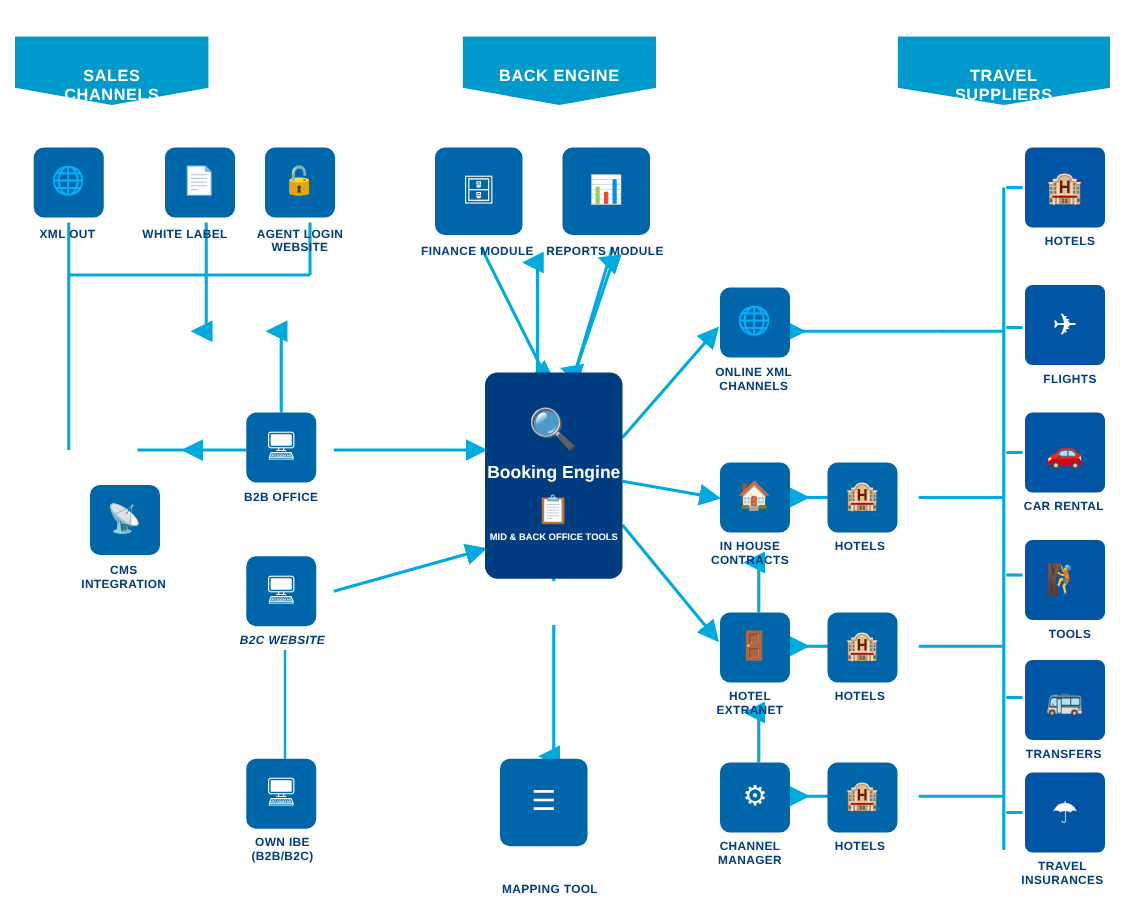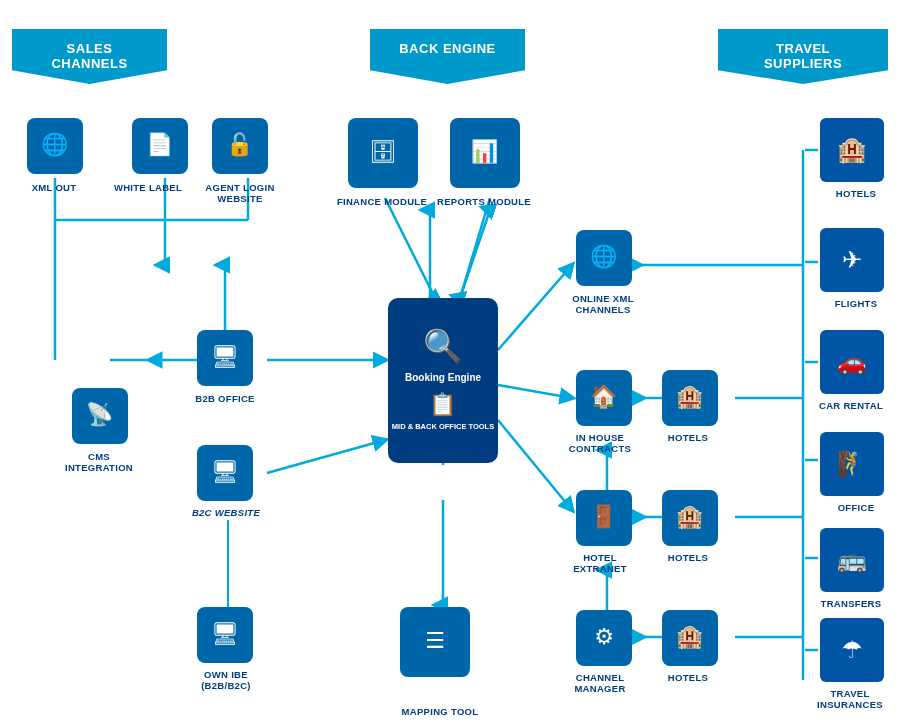--- a/index.html
+++ b/index.html
@@ -17,21 +17,21 @@
       height: 727px;
     }
     
     .banner {
       position: absolute;
       background: #0099cc;
       color: #fff;
       font-weight: 900;
       font-size: 13px;
       text-align: center;
-      padding: 12px 18px;
+      padding: 24px 18px;
       clip-path: polygon(0 0, 100% 0, 100% 75%, 50% 100%, 0 75%);
       letter-spacing: 0.5px;
     }
     .banner-sales { left: 12px; top: 29px; width: 155px; height: 55px; }
     .banner-core { left: 370px; top: 29px; width: 155px; height: 55px; }
     .banner-suppliers { left: 718px; top: 29px; width: 170px; height: 55px; }
 
     
     .icon-box {
       position: absolute;
@@ -250,21 +250,21 @@
   </div>
   <div class="label" style="left:330px;top:196px;width:104px;">FINANCE MODULE</div>
 
   <div class="icon-box icon-box-md" style="left:450px;top:118px;">
     <span class="icon-symbol">📊</span>
   </div>
   <div class="label" style="left:432px;top:196px;width:104px;">REPORTS MODULE</div>
 
   <div class="icon-box icon-box-lg" style="left:388px;top:298px;display:flex;flex-direction:column;align-items:center;justify-content:center;">
     <span class="icon-symbol" style="font-size:32px;">🔍</span>
-    <div style="font-size:10px;font-weight:900;text-align:center;margin-top:6px;line-height:1.3;">Booking Engine</div>
+    <div style="font-size:14px;font-weight:900;text-align:center;margin-top:6px;line-height:1.3;">Booking Engine</div>
     <div style="font-size:22px;margin-top:8px;">📋</div>
     <div style="font-size:7.5px;font-weight:800;text-align:center;margin-top:4px;line-height:1.2;">MID &amp; BACK OFFICE TOOLS</div>
   </div>
 
   <div class="icon-box icon-box-md" style="left:400px;top:607px;">
     <span class="icon-symbol">☰</span>
   </div>
   <div class="label" style="left:386px;top:686px;width:108px;margin-top:20px;">MAPPING TOOL</div>
 
   <div class="icon-box icon-box-sm" style="left:576px;top:230px;">
@@ -317,21 +317,21 @@
   <div class="label" style="left:820px;top:298px;width:72px;">FLIGHTS</div>
 
   <div class="supplier-box" style="left:820px;top:330px;">
     <span class="icon-symbol">🚗</span>
   </div>
   <div class="label" style="left:808px;top:400px;width:86px;">CAR RENTAL</div>
 
   <div class="supplier-box" style="left:820px;top:432px;">
     <span class="icon-symbol">🧗</span>
   </div>
-  <div class="label" style="left:820px;top:502px;width:72px;">OFFICE</div>
+  <div class="label" style="left:820px;top:502px;width:72px;">TOOLS</div>
 
   <div class="supplier-box" style="left:820px;top:528px;">
     <span class="icon-symbol">🚌</span>
   </div>
   <div class="label" style="left:808px;top:598px;width:86px;">TRANSFERS</div>
 
   <div class="supplier-box" style="left:820px;top:618px;">
     <span class="icon-symbol">☂</span>
   </div>
   <div class="label" style="left:804px;top:688px;width:92px;">TRAVEL

